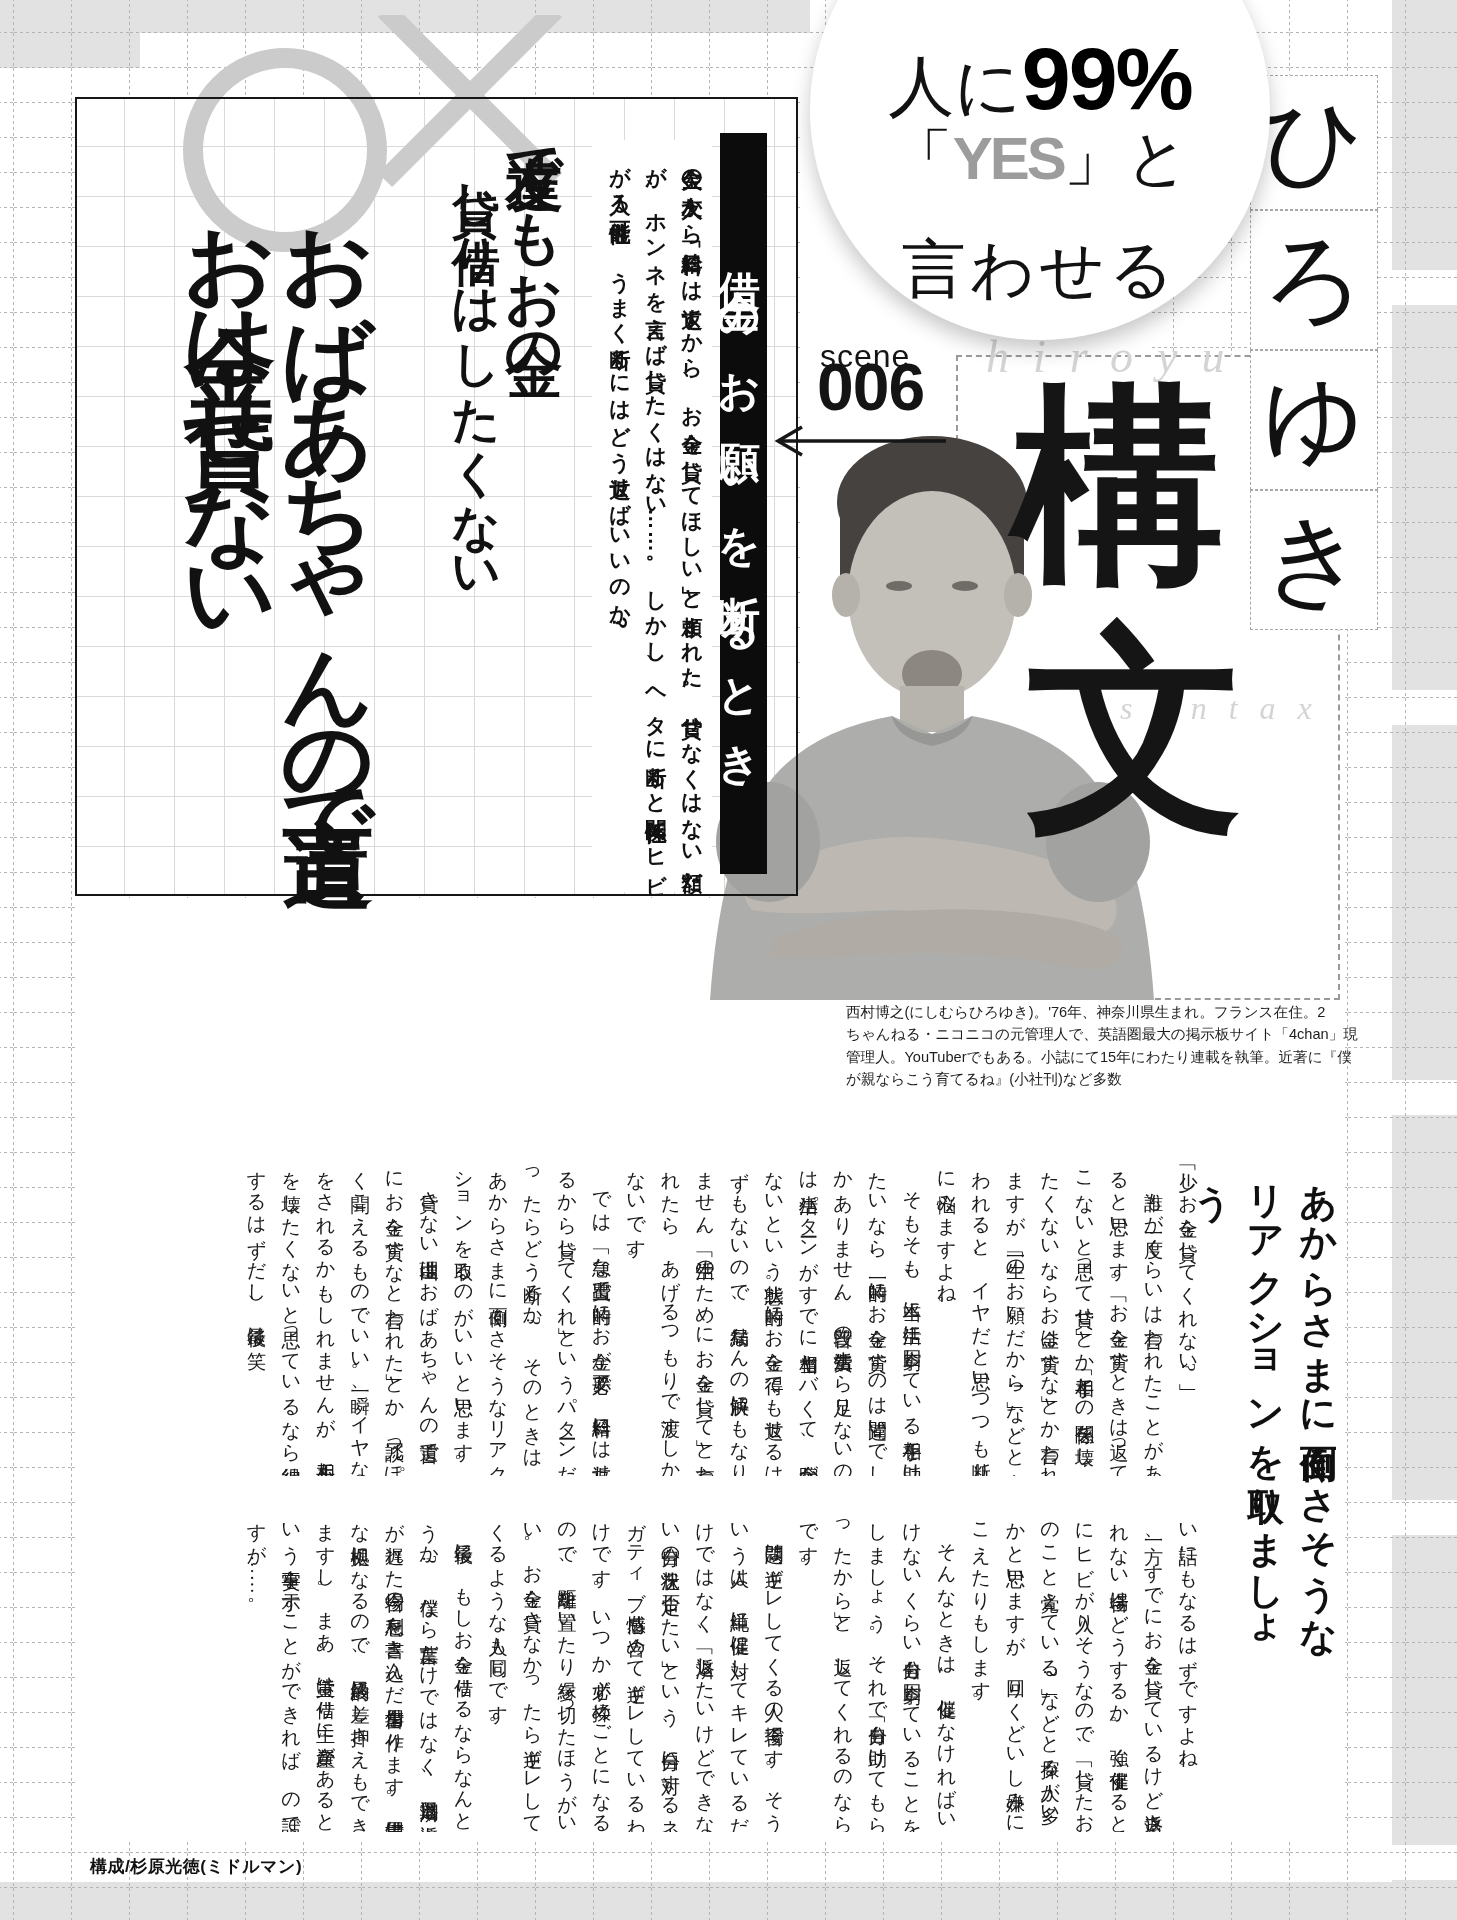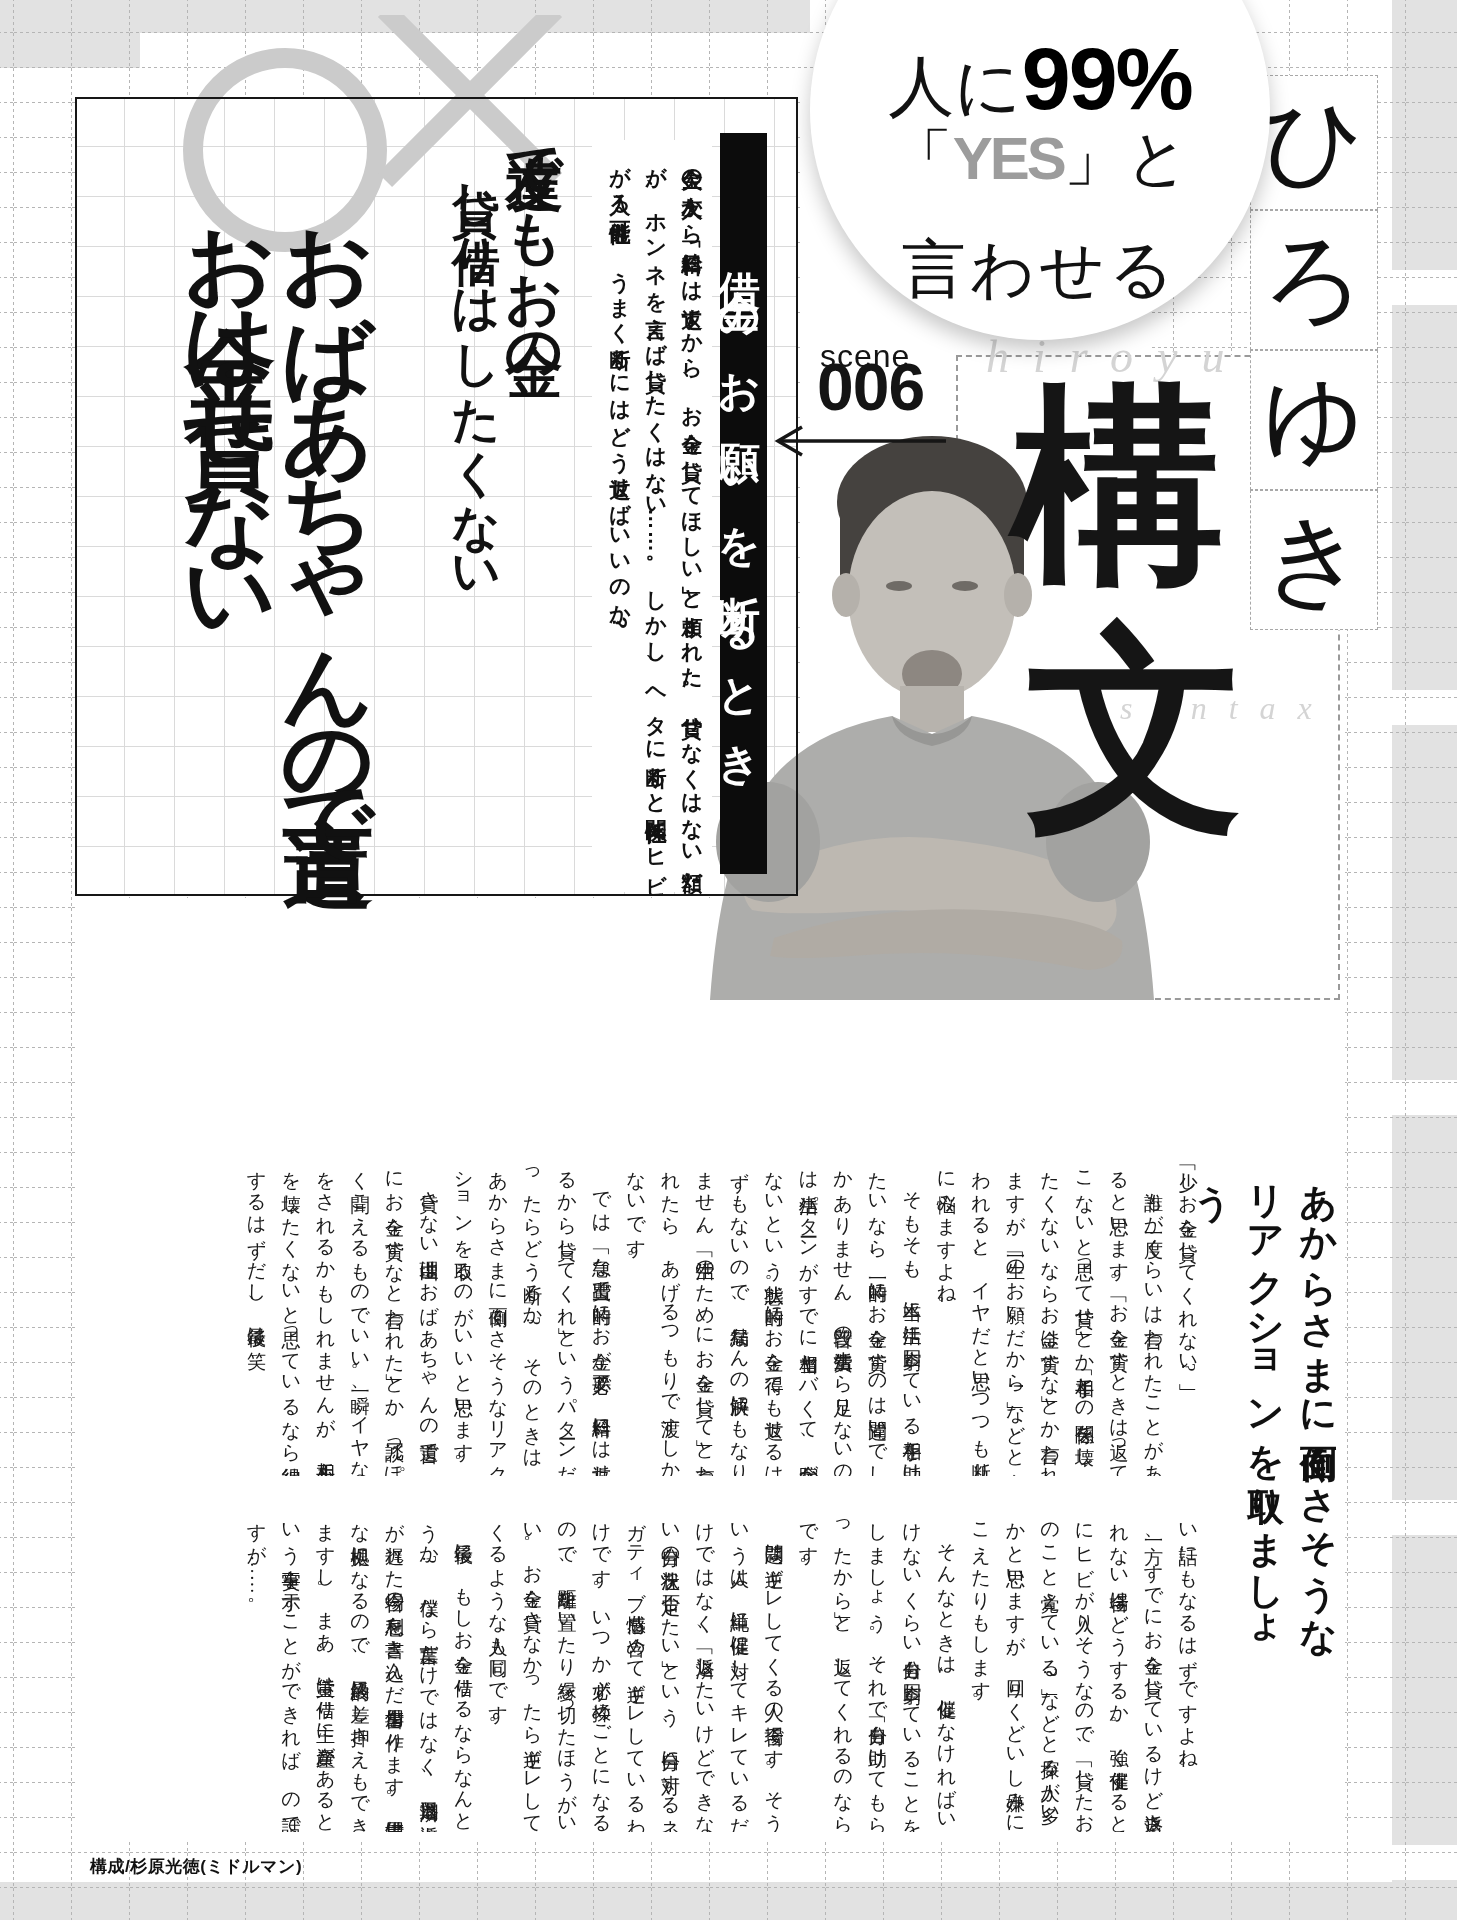--- a/index.html
+++ b/index.html
@@ -160,20 +160,26 @@
       <span class="num">99%</span>
     </div>
     <div class="badge-line" id="badge-l2">
       <span class="jp serif-jp">「</span>
       <span class="word">YES</span>
       <span class="jp serif-jp">」と</span>
     </div>
     <div class="badge-line serif-jp" id="badge-l3">言わせる</div>
   </div>
 
+  <div id="caption" class="abs">
+    <div>西村博之(にしむらひろゆき)。'76年、神奈川県生まれ。フランス在住。2</div>
+    <div>ちゃんねる・ニコニコの元管理人で、英語圏最大の掲示板サイト「4chan」現</div>
+    <div>管理人。YouTuberでもある。小誌にて15年にわたり連載を執筆。近著に『僕</div>
+    <div>が親ならこう育てるね』(小社刊)など多数</div>
+  </div>
 
   <div id="section-heading" class="abs vtext">
     <div>あからさまに面倒くさそうな</div>
     <div>リアクションを取りましょう</div>
   </div>
 
   <div id="dan1" class="abs vtext dan">
     <p>「少しお金を貸してくれない?」</p>
     <p>　誰もが一度くらいは言われたことがあると思います。「お金を貸すときは返ってこないと思って貸せ」とか「相手との関係を壊したくないならお金は貸すな」とか言われますが、「一生のお願いだから!」などと言われると、イヤだと思いつつも断り方に悩みますよね。</p>
     <p>　そもそも、本当に生活に困窮している相手を助けたいなら、一時的にお金を貸すのは間違いでしかありません。普段の生活費すら足りないのは生活パターンがすでに相当ヤバくて、貯金がないという状態。一時的にお金を得ても返せるはずもないので、結局なんの解決にもなりません。「生活のためにお金を貸して」と言われたら、あげるつもりで渡すしかないです。</p>

